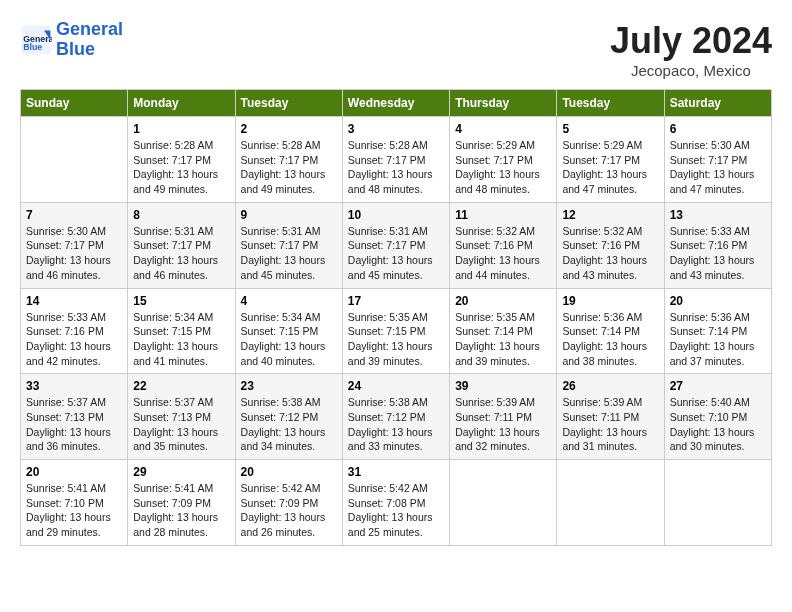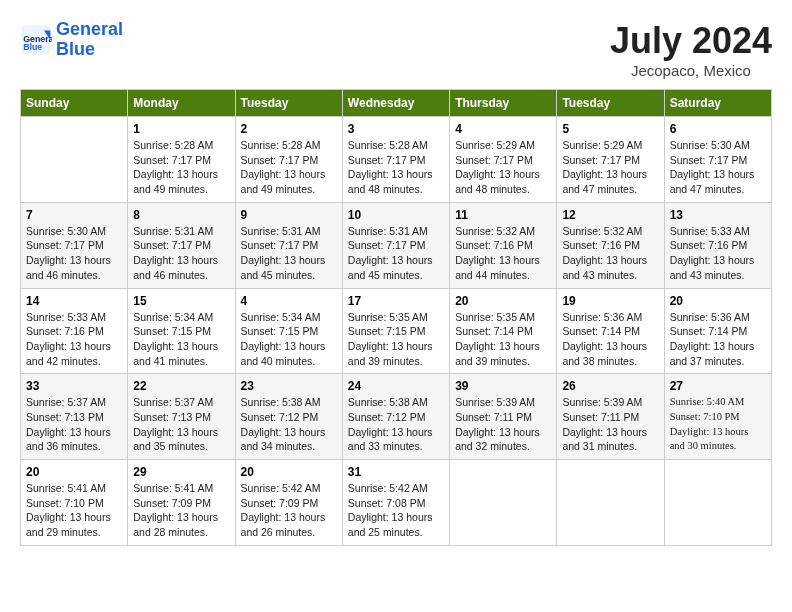--- a/index.html
+++ b/index.html
@@ -309,21 +309,21 @@
         </td>
         <td>
           <span class="day-num">26</span>
           <div class="day-info" style="white-space: pre-line;">Sunrise: 5:39 AM
 Sunset: 7:11 PM
 Daylight: 13 hours
 and 31 minutes.</div>
         </td>
         <td>
           <span class="day-num">27</span>
-          <div class="day-info" style="white-space: pre-line; font-family: Liberation Serif, serif;">Sunrise: 5:40 AM
+          <div class="day-info" style="white-space: pre-line;">Sunrise: 5:40 AM
 Sunset: 7:10 PM
 Daylight: 13 hours
 and 30 minutes.</div>
         </td>
       </tr>
       <tr>
         <td>
           <span class="day-num">20</span>
           <div class="day-info" style="white-space: pre-line;">Sunrise: 5:41 AM
 Sunset: 7:10 PM

